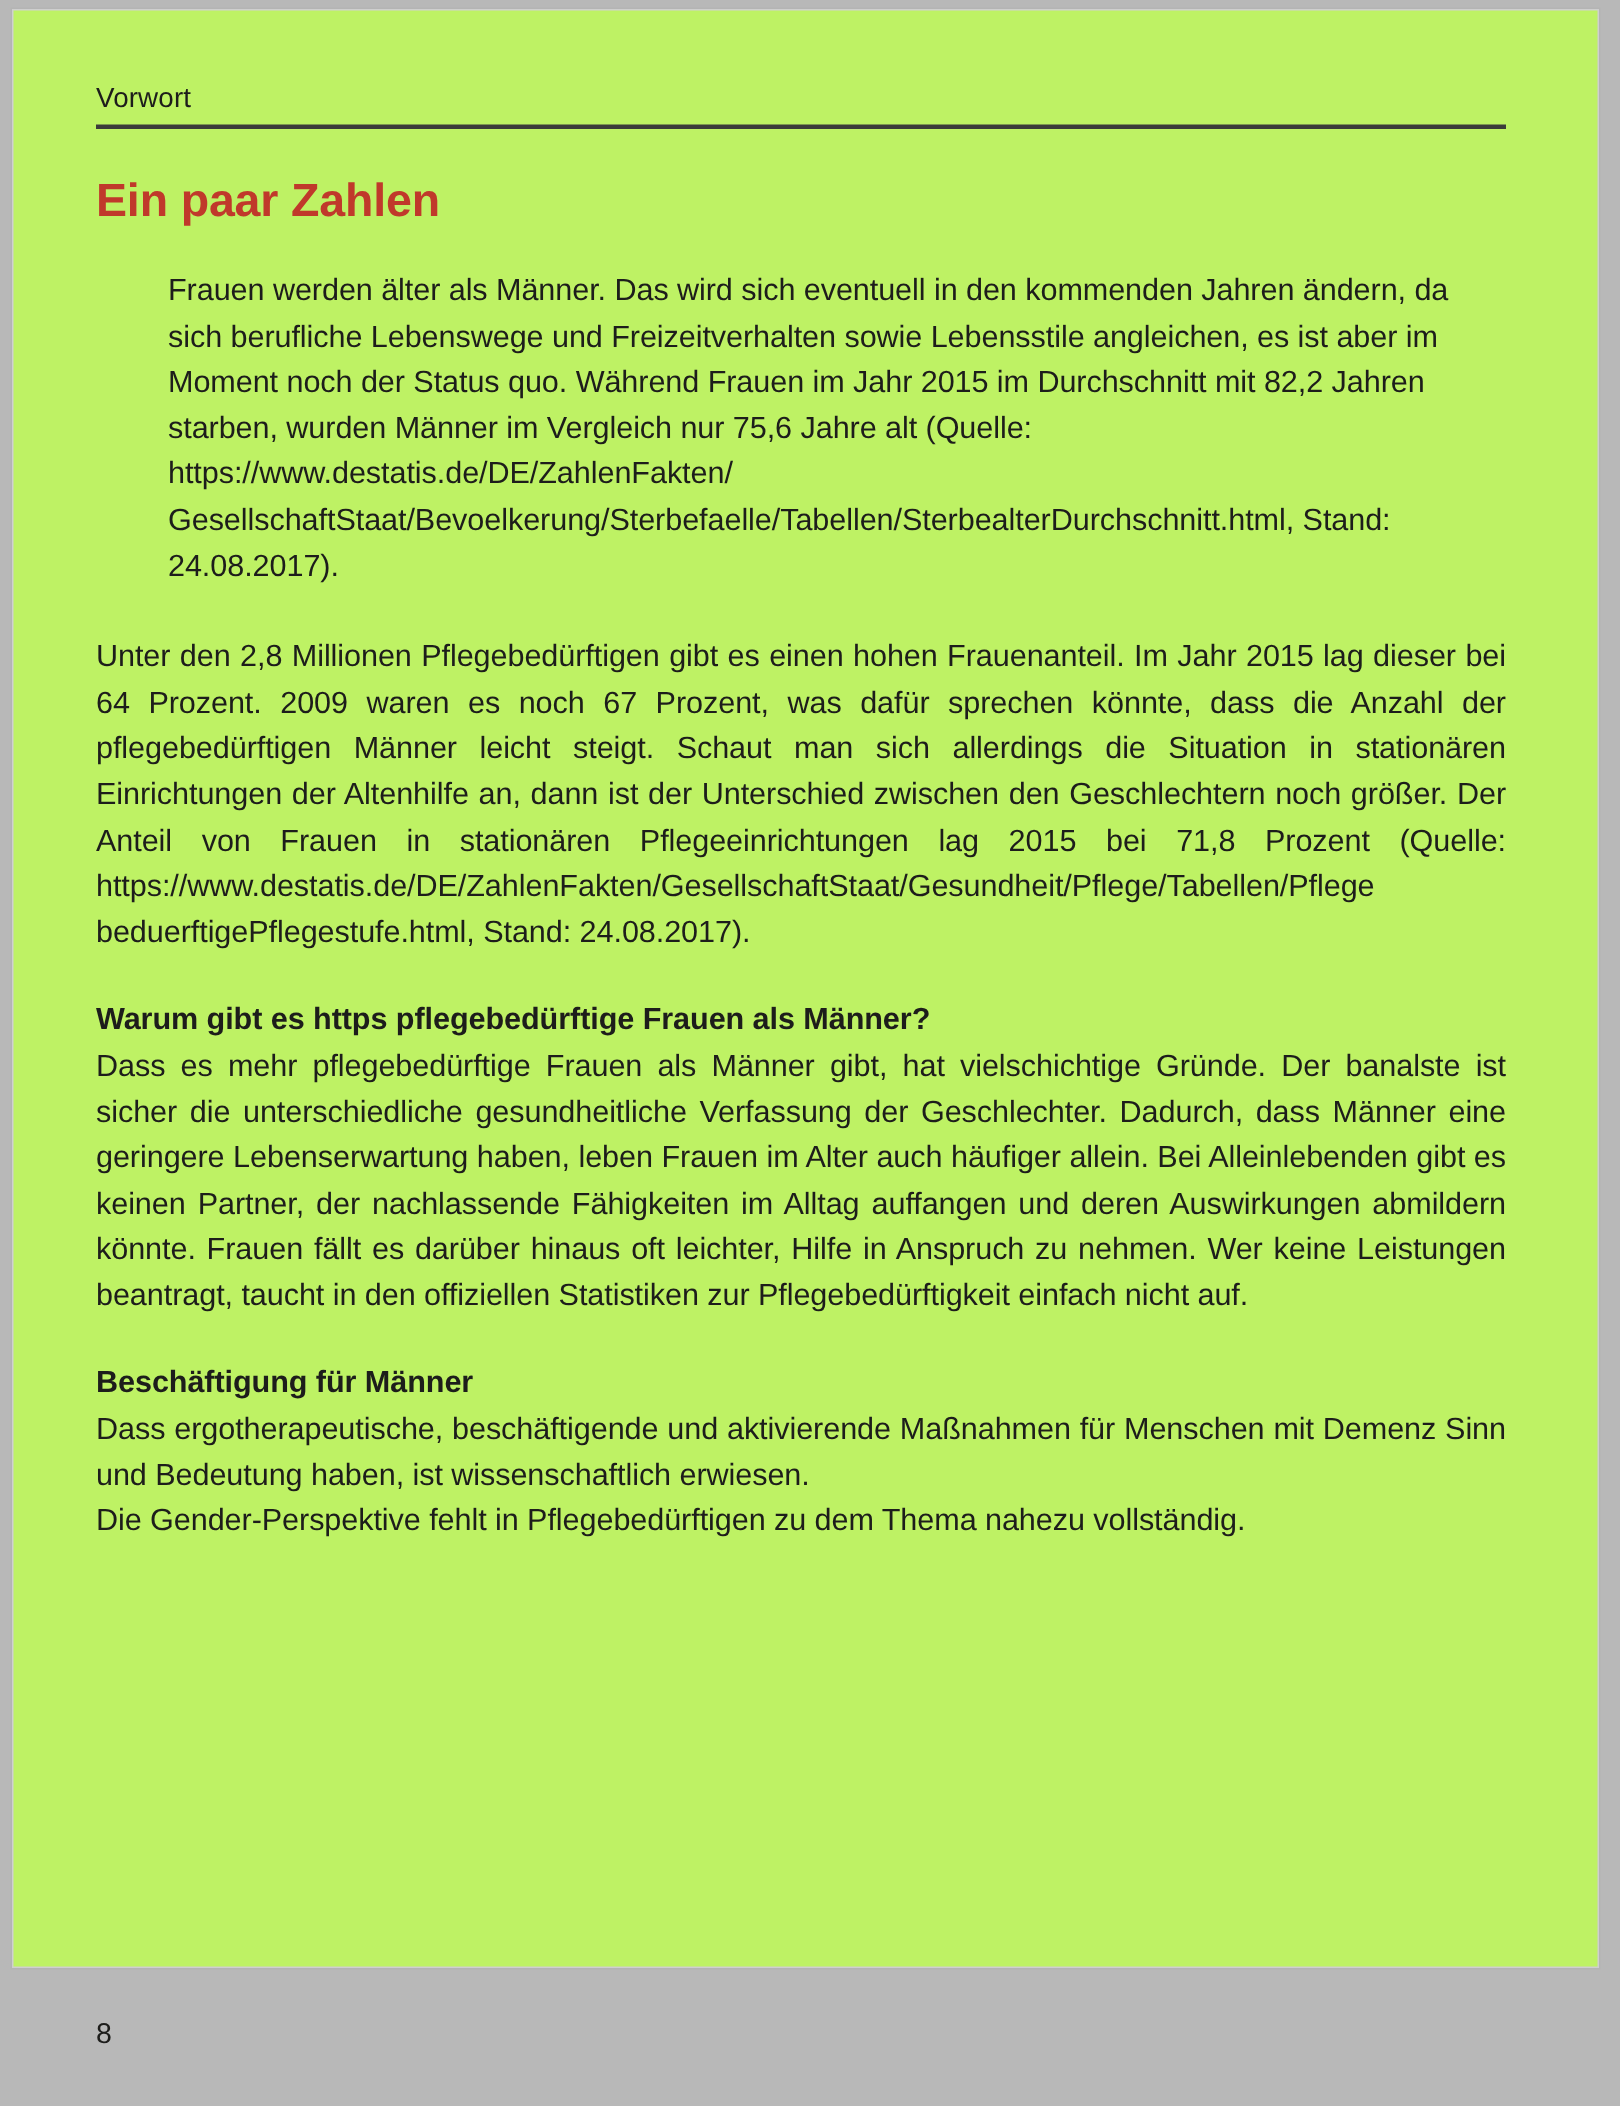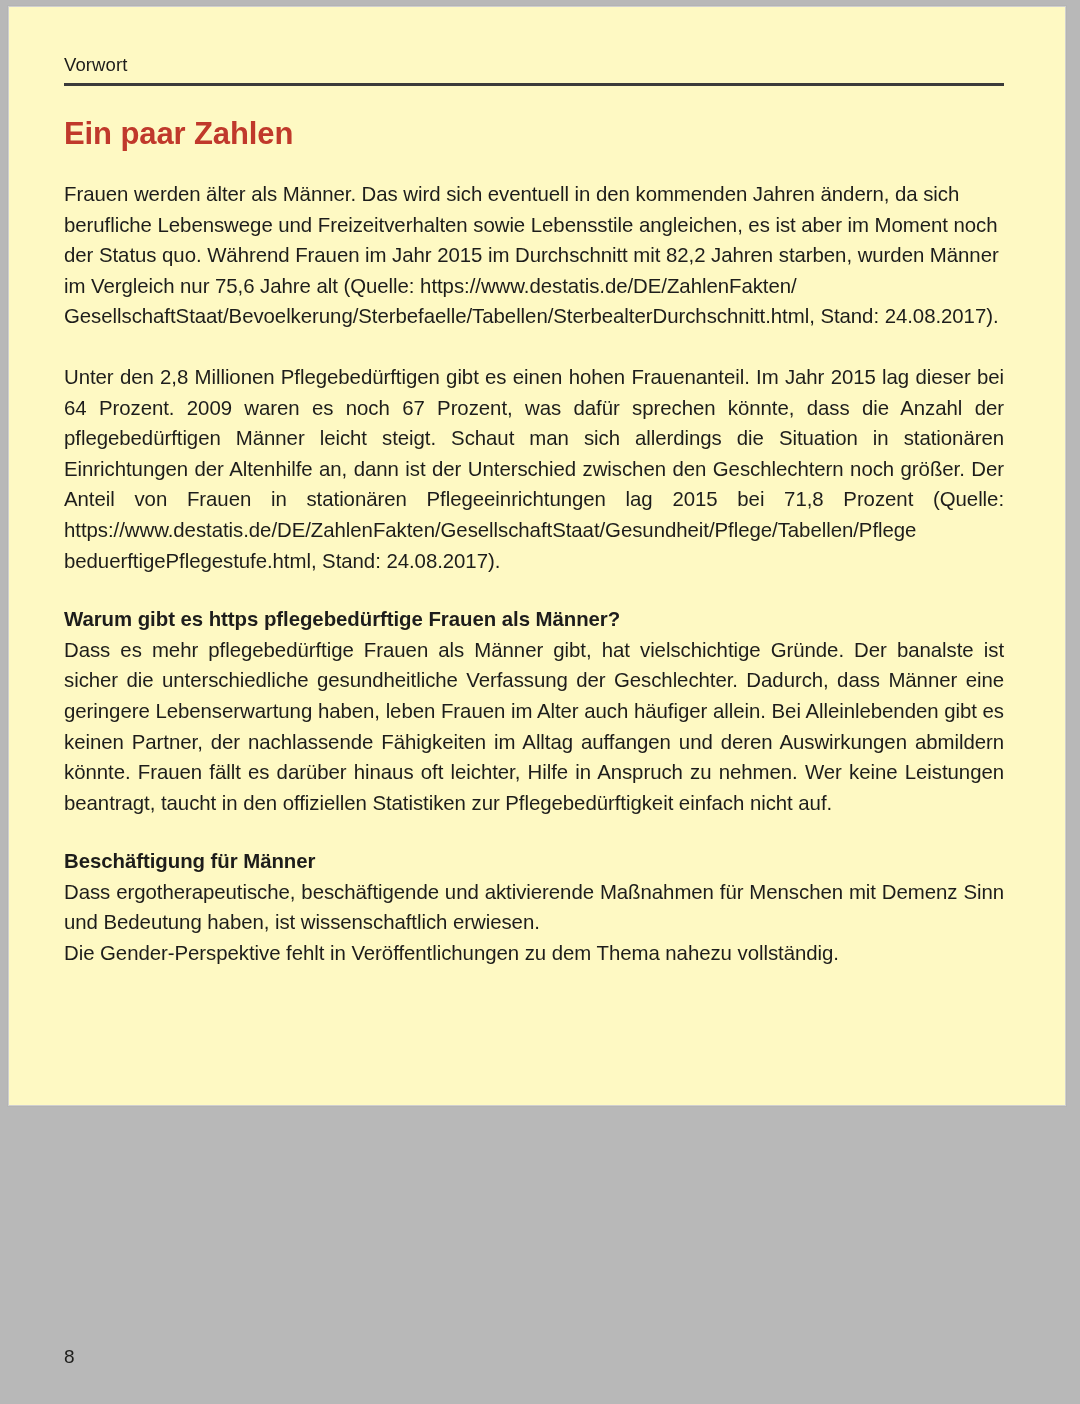--- a/index.html
+++ b/index.html
@@ -14,22 +14,22 @@
     font-family: "Liberation Sans", sans-serif;
     overflow: hidden;
   }
 
   
   .page {
     position: absolute;
     left: 8px;
     top: 6px;
     width: 1058px;
-    height: 1100px;
-    background: #fef9c3;
+    height: 1306px;
+    background: #bef264;
     box-sizing: border-box;
     border: 1px solid #cfcfcf;
     box-shadow: 0 0 0 1px rgba(0,0,0,0.02);
   }
 
   .content {
     position: absolute;
     left: 55px;
     top: 0;
     width: 940px;
@@ -105,20 +105,21 @@
   }
 
   .block {
     margin-bottom: 28px;
   }
   .block:last-child {
     margin-bottom: 0;
   }
   .block-gap-lg {
     margin-bottom: 30px;
+    margin-left: 48px;
   }
 
   
   .folio {
     position: absolute;
     left: 55px;
     top: 1338px;
     font-size: 19px;
     line-height: 24px;
     color: #1d1d1b;
@@ -148,20 +149,20 @@
       </div>
 
       <div class="block">
         <h3 class="subhead">Warum gibt es https pflegebedürftige Frauen als Männer?</h3>
         <p class="para">Dass es mehr pflegebedürftige Frauen als Männer gibt, hat vielschichtige Gründe. Der banalste ist sicher die unterschiedliche gesundheitliche Verfassung der Geschlechter. Dadurch, dass Männer eine geringere Lebenserwartung haben, leben Frauen im Alter auch häufiger allein. Bei Alleinlebenden gibt es keinen Partner, der nachlassende Fähigkeiten im Alltag auffangen und deren Auswirkungen abmildern könnte. Frauen fällt es darüber hinaus oft leichter, Hilfe in Anspruch zu nehmen. Wer keine Leistungen beantragt, taucht in den offiziellen Statistiken zur Pflegebedürftigkeit einfach nicht auf.</p>
       </div>
 
       <div class="block">
         <h3 class="subhead">Beschäftigung für Männer</h3>
         <p class="para">Dass ergotherapeutische, beschäftigende und aktivierende Maßnahmen für Menschen mit Demenz Sinn und Bedeutung haben, ist wissenschaftlich erwiesen.</p>
-        <p class="para flush">Die Gender-Perspektive fehlt in Veröffentlichungen zu dem Thema nahezu vollständig.</p>
+        <p class="para flush">Die Gender-Perspektive fehlt in Pflegebedürftigen zu dem Thema nahezu vollständig.</p>
       </div>
 
     </div>
   </div>
 
   <div class="folio">8</div>
 </div>
 
 </body></html>

